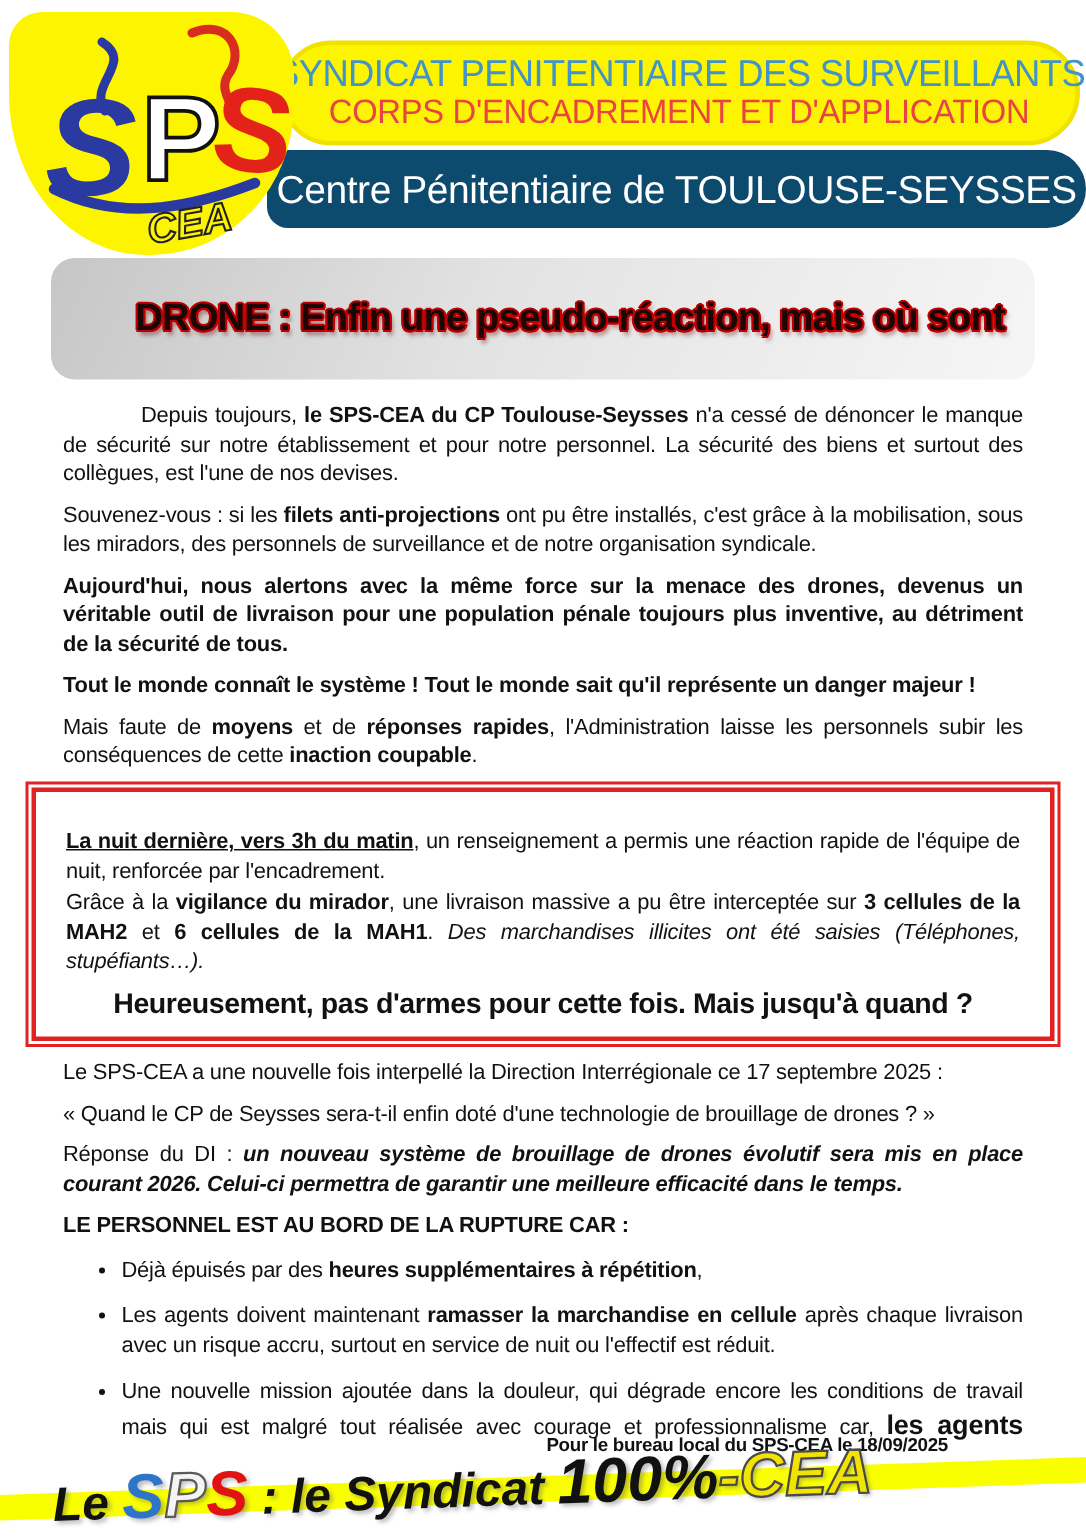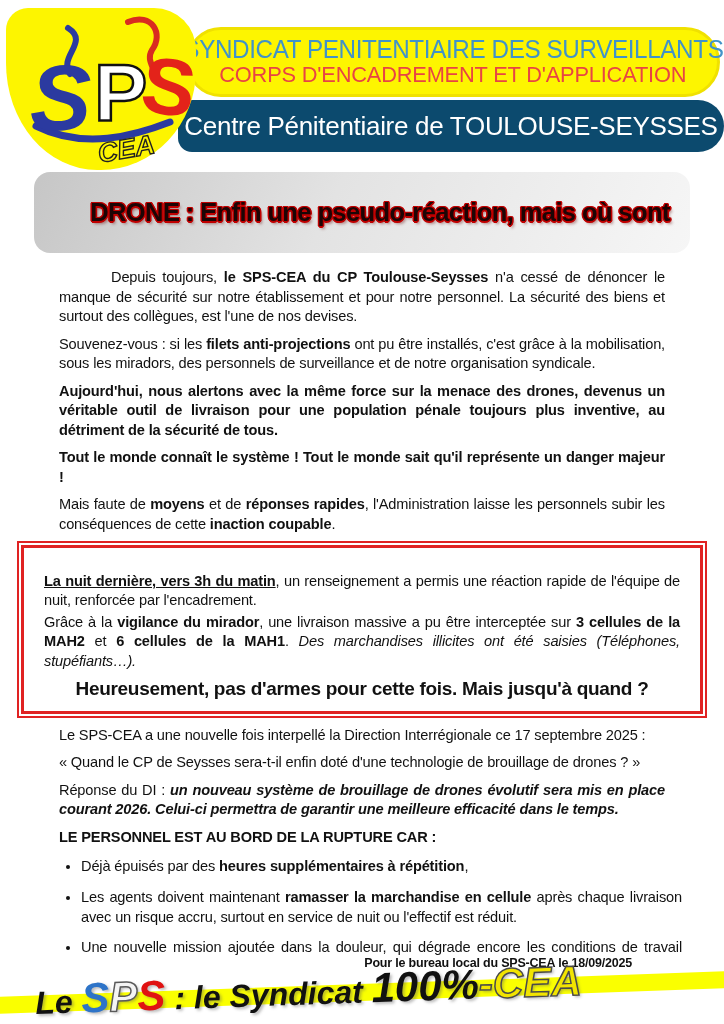--- a/index.html
+++ b/index.html
@@ -46,21 +46,21 @@
                  2px 3px 3px rgba(100,0,0,.45);
     padding-left:36px;
   }
 
   
   .content {
     position:absolute; top:253px; left:0; right:0; bottom:64px;
     padding:7px 42px 0; overflow:hidden;
     font-size:14.6px; line-height:1.34; letter-spacing:-0.15px;
   }
-  .para { margin:8px 17px; text-align:justify; }
+  .para { margin:8px 0; text-align:justify; }
   .indent { text-indent:52px; }
   .b { font-weight:bold; }
   .i { font-style:italic; }
   .u { text-decoration:underline; }
   .big { font-weight:bold; font-size:18px; }
 
   .alert-box {
     margin:10px -21px 12px; padding:22px 20px 7px;
     border:3px solid #E02222;
     box-shadow:0 0 0 2px #ffffff, 0 0 0 4px #E02222;

